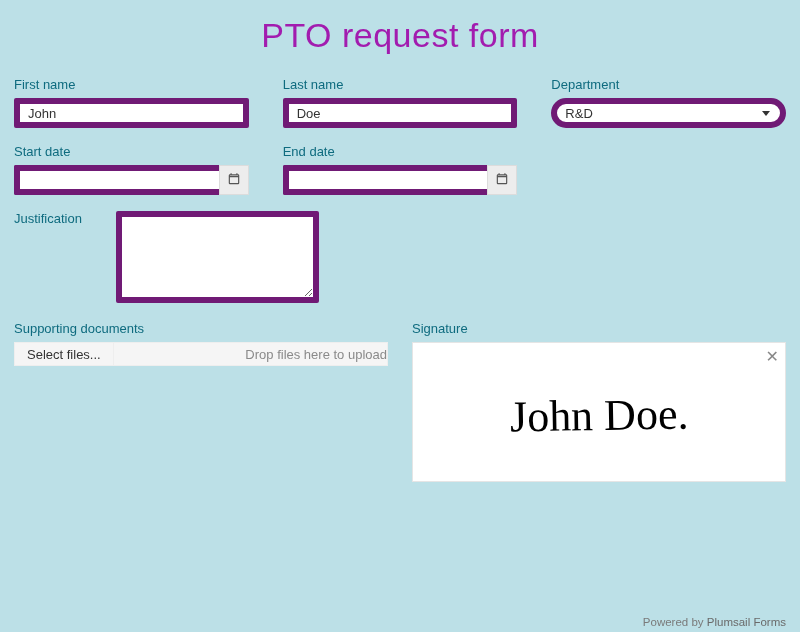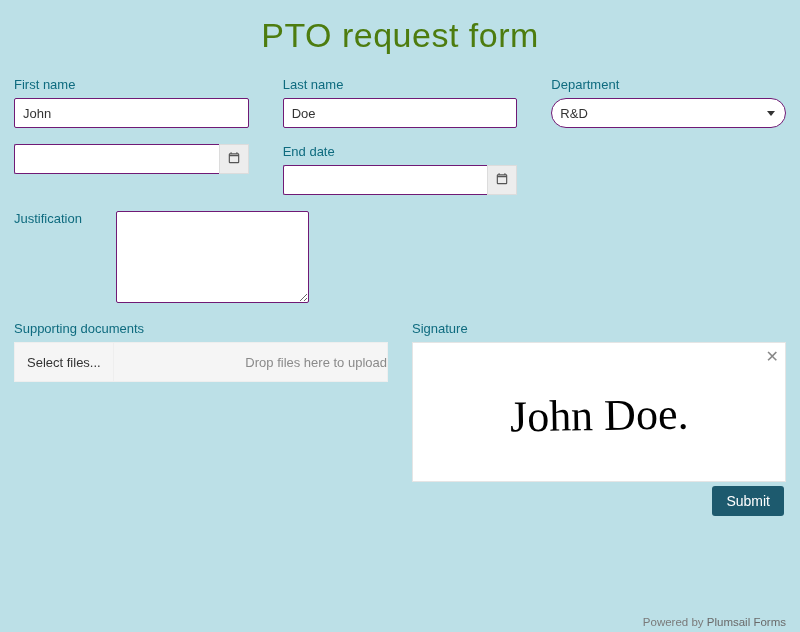--- a/index.html
+++ b/index.html
@@ -11,21 +11,21 @@
     font-size: 13px;
     color: #0e6b7f;
     overflow: hidden;
     position: relative;
   }
   .page {
     padding: 12px 14px 0 14px;
   }
   .title {
     text-align: center;
-    color: #4d7c0f;
+    color: #a21caf;
     font-size: 34px;
     font-weight: 400;
     letter-spacing: 0.5px;
     margin-top: 4px;
     margin-bottom: 22px;
   }
   .row {
     display: flex;
     gap: 34px;
     margin-bottom: 16px;
@@ -33,21 +33,21 @@
   .col { flex: 1; display: flex; flex-direction: column; }
   .col-empty { flex:1; }
   label.fld {
     font-size: 13px;
     color: #0e6b7f;
     margin-bottom: 6px;
     font-weight: 500;
   }
   input.text, .select, textarea {
     background: #fff;
-    border: 1px solid #701a75;
+    border: 6px solid #701a75;
     border-radius: 2px;
     height: 30px;
     font-size: 13px;
     padding: 4px 8px;
     font-family: inherit;
     color: #333;
   }
   .select {
     display:flex; align-items:center; justify-content:space-between;
     padding-right: 10px;
@@ -65,21 +65,21 @@
   .date-btn {
     width:30px; background:#ededed; border:1px solid #dcdcdc; display:flex; align-items:center; justify-content:center;
   }
   .date-btn svg { width:14px; height:14px; fill:#555; }
   textarea {
     height: 92px;
     resize: both;
     padding:6px 8px;
   }
   .upload {
-    display:flex; align-items:center; height:40px; background:#f5f5f5; border:1px solid #eee;
+    display:flex; align-items:center; height:24px; background:#f5f5f5; border:1px solid #eee;
   }
   .upload-btn {
     background:#f5f5f5; border:none; height:100%; padding:0 12px; color:#333; font-size:13px; cursor:pointer; border-right:1px solid #eee;
   }
   .upload-hint { margin-left:auto; color:#8a8a8a; font-size:13px;}
   .sig-box {
     position:relative; background:#fff; border:1px solid #e5e5e5; height:140px; display:flex; align-items:center; justify-content:center;
   }
   .sig-close {
     position:absolute; top:6px; right:6px; color:#888; font-size:16px; line-height:1; cursor:pointer; background:none; border:none; padding:0;
@@ -120,20 +120,21 @@
       <label class="fld">Department</label>
       <div class="select">
         <span>R&amp;D</span>
         <span class="caret"></span>
       </div>
     </div>
   </div>
 
   <div class="row">
     <div class="col">
+      <label class="fld">Start date</label>
       <div class="date-wrap">
         <input class="text" type="text" value="" style="">
         <div class="date-btn">
           <span>
             <svg viewBox="0 0 24 24">
                 <path d="M19 4h-1V2h-2v2H8V2H6v2H5a2 2 0 0 0-2 2v13a2 2 0 0 0 2 2h14a2 2 0 0 0 2-2V6a2 2 0 0 0-2-2zm0 15H5V9h14zm0-12H5V6h14z"></path>
               </svg>
           </span>
         </div>
       </div>
@@ -169,20 +170,17 @@
     </div>
     <div class="half-col">
       <label class="fld">Signature</label>
       <div class="sig-box">
         <button class="sig-close">✕</button>
         <span class="sig-text">John Doe.</span>
       </div>
     </div>
   </div>
 
-  <div class="submit-row">
-    <button class="submit">Submit</button>
-  </div>
 </div>
 
 <div class="footer">
   <span>Powered by </span><a href="#">Plumsail Forms</a>
 </div>
 
 </body></html>

